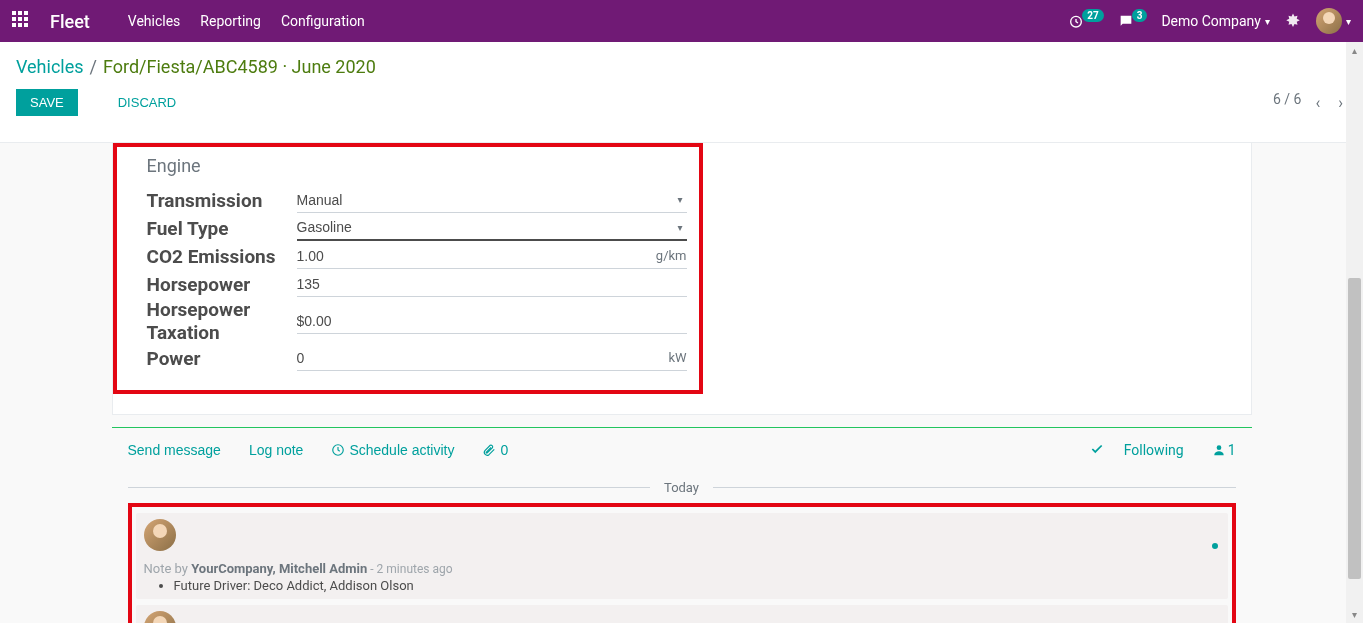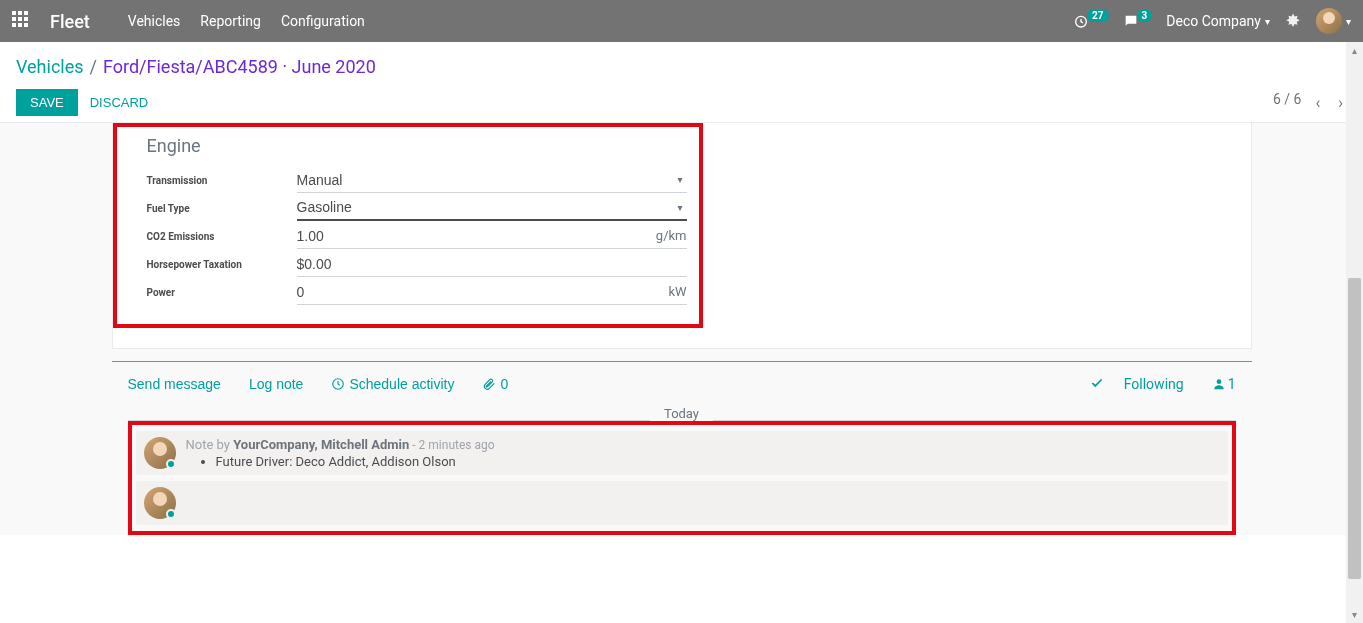--- a/index.html
+++ b/index.html
@@ -1,76 +1,76 @@
 <!DOCTYPE html>
 <html><head>
 <meta charset="utf-8">
 <style>
 * { box-sizing: border-box; margin: 0; padding: 0; }
 body { font-family: -apple-system, BlinkMacSystemFont, "Segoe UI", Roboto, sans-serif; font-size: 14px; color: #4c4c4c; background: #fff; width: 1363px; height: 623px; overflow: hidden; position: relative; }
 
 
-.navbar { background: #737373; color: #fff; height: 42px; display: flex; align-items: center; padding: 0 12px; }
+.navbar { background: #701a75; color: #fff; height: 42px; display: flex; align-items: center; padding: 0 12px; }
 .navbar-left { display: flex; align-items: center; gap: 8px; }
 .apps-icon { width: 20px; height: 20px; display: grid; grid-template-columns: repeat(3,4px); grid-template-rows: repeat(3,4px); gap: 2px; cursor: pointer; margin-right: 10px; }
 .apps-icon span { background: #fff; width: 4px; height: 4px; }
 .app-title { font-size: 18px; font-weight: 500; color: #fff; margin-right: 30px; }
 .nav-menu { display: flex; gap: 20px; }
 .nav-menu-item { color: #fff; font-size: 14px; cursor: pointer; }
 .navbar-right { margin-left: auto; display: flex; align-items: center; gap: 14px; }
 .nav-icon-wrap { position: relative; cursor: pointer; display: flex; align-items: center; }
 .nav-badge { background: #00a09d; color: #fff; font-size: 10px; padding: 1px 5px; border-radius: 8px; margin-left: -2px; position: relative; top: -6px; font-weight: bold; }
 .company-name { color: #fff; cursor: pointer; display: flex; align-items: center; gap: 4px; }
 .gear-icon svg { fill: #fff; }
 .avatar { width: 26px; height: 26px; border-radius: 50%; background: linear-gradient(135deg,#d4a574,#8b6f47); cursor: pointer; position: relative; overflow: hidden; }
 .avatar::after { content: ""; position: absolute; width: 12px; height: 12px; background: #f4d7b8; border-radius: 50%; top: 4px; left: 7px; }
 .avatar-wrap { display: flex; align-items: center; gap: 4px; cursor: pointer; }
 .caret { font-size: 10px; color: #fff; }
 
 
 .breadcrumb-row { padding: 14px 16px 4px; display: flex; align-items: center; font-size: 18px; color: #6c757d; }
 .breadcrumb-link { color: #00a09d; cursor: pointer; }
 .breadcrumb-sep { margin: 0 6px; color: #6c757d; }
-.breadcrumb-current { color: #6d28d9; }
-
-
-.action-row { padding: 8px 16px 6px; display: flex; align-items: center; border-bottom: 1px solid #e9ecef; }
+.breadcrumb-current { color: #4d7c0f; }
+
+
+.action-row { padding: 8px 16px 26px; display: flex; align-items: center; border-bottom: 1px solid #e9ecef; gap: 28px; }
 .btn-save { background: #00a09d; color: #fff; border: none; padding: 6px 14px; font-size: 13px; font-weight: 500; cursor: pointer; margin-right: 12px; }
 .btn-discard { background: none; border: none; color: #00a09d; font-size: 13px; font-weight: 500; cursor: pointer; }
 .pager { margin-left: auto; display: flex; align-items: flex-start; gap: 10px; color: #6c757d; }
 .pager-arrow { cursor: pointer; color: #6c757d; font-size: 16px; padding: 2px 4px; }
 
 
 .sheet-wrap { background: #f9f9f9; padding: 0; }
 .sheet { background: #fff; margin: 0 auto; max-width: 1140px; border: 1px solid #e9ecef; border-top: none; padding: 0 0 20px 0; position: relative; }
 .engine-box { border: 4px solid #e30613; margin: 0 0 0 0; position: relative; left: 0; width: 590px; padding: 8px 12px 18px 30px; }
 .section-title { font-size: 18px; color: #6c757d; margin-bottom: 10px; font-weight: 400; }
 .form-row { display: flex; align-items: center; margin-bottom: 0; min-height: 28px; }
-.form-label { width: 150px; font-size: 10px; font-weight: 700; color: #4c4c4c; }
+.form-label { width: 150px; font-size: 19px; font-weight: 700; color: #4c4c4c; }
 .form-input-wrap { flex: 1; position: relative; display: flex; align-items: center; border-bottom: 1px solid #ced4da; }
 .form-input { border: none; width: 100%; padding: 4px 0; font-size: 14px; color: #4c4c4c; outline: none; background: transparent; }
 .form-select { border: none; width: 100%; padding: 4px 0; font-size: 14px; color: #4c4c4c; outline: none; background: transparent; appearance: none; cursor: pointer; }
 .select-caret { position: absolute; right: 4px; font-size: 10px; color: #6c757d; pointer-events: none; }
 .unit { color: #6c757d; font-size: 13px; margin-left: 4px; white-space: nowrap; }
 .fueltype-row .form-input-wrap { border-bottom: 2px solid #4c4c4c; }
 
 
 .chatter { max-width: 1140px; margin: 12px auto 0; border-top: 1px solid #22c55e; }
 .chatter-topbar { display: flex; align-items: center; padding: 14px 16px; gap: 28px; }
 .chatter-btn { color: #00a09d; font-weight: 500; font-size: 14px; cursor: pointer; display: flex; align-items: center; gap: 4px; background: none; border: none; }
 .chatter-right { margin-left: auto; display: flex; align-items: center; gap: 28px; }
 .following { color: #00a09d; display: flex; align-items: flex-start; gap: 20px; cursor: pointer; font-size: 14px; }
 .followers { color: #00a09d; display: flex; align-items: center; gap: 2px; cursor: pointer; font-size: 14px; }
 
-.divider-today { display: flex; align-items: flex-end; padding: 0 16px; margin: 0 0; }
+.divider-today { display: flex; align-items: center; padding: 0 16px; margin: 8px 0; }
 .divider-line { flex: 1; height: 1px; background: #ced4da; }
 .divider-label { padding: 0 14px; color: #6c757d; font-size: 13px; }
 
 .notes-box { border: 4px solid #e30613; margin: 0 16px; padding: 6px 4px; }
-.note { display: flex; gap: 10px; padding: 6px 8px; background: #f3f0f0; border-radius: 2px; margin-bottom: 6px; }
+.note { display: flex; gap: 10px; padding: 6px 8px; background: #f3f0f0; border-radius: 2px; margin-bottom: 6px; flex-direction: column; }
 .note:last-child { margin-bottom: 0; }
 .note-avatar { width: 32px; height: 32px; border-radius: 50%; background: linear-gradient(135deg,#d4a574,#8b6f47); position: relative; flex-shrink: 0; overflow: hidden; }
 .note-avatar::after { content: ""; position: absolute; width: 14px; height: 14px; background: #f4d7b8; border-radius: 50%; top: 5px; left: 9px; }
 .note-avatar-dot { position: absolute; bottom: 0; right: 0; width: 10px; height: 10px; background: #00a09d; border: 2px solid #f3f0f0; border-radius: 50%; }
 .note-body { flex: 1; }
 .note-header { font-size: 13px; color: #9ea5ab; }
 .note-author { font-weight: 700; color: #6c757d; }
 .note-time { font-size: 12px; color: #9ea5ab; }
 .note-content { font-size: 13px; color: #4c4c4c; margin-top: 2px; }
 .note-content ul { list-style: disc; margin-left: 30px; }
@@ -112,21 +112,21 @@
         </svg>
       <span class="nav-badge">27</span>
     </div>
     <div class="nav-icon-wrap">
       <svg width="16" height="16" viewBox="0 0 24 24" fill="#fff">
           <path d="M4 4h16v12H7l-3 3V4z"></path>
         </svg>
       <span class="nav-badge">3</span>
     </div>
     <div class="company-name">
-      <span>Deco Company</span>
+      <span>Demo Company</span>
       <span class="caret">▾</span>
     </div>
     <div class="nav-icon-wrap gear-icon">
       <svg width="18" height="18" viewBox="0 0 24 24" fill="#fff">
           <path d="M12 2l2 4 4-1-1 4 4 2-4 2 1 4-4-1-2 4-2-4-4 1 1-4-4-2 4-2-1-4 4 1 2-4z" opacity="0.9"></path>
         </svg>
     </div>
     <div class="avatar-wrap">
       <div class="avatar"></div>
       <span class="caret">▾</span>
@@ -172,20 +172,26 @@
       </div>
 
       <div class="form-row">
         <div class="form-label">CO2 Emissions</div>
         <div class="form-input-wrap">
           <input class="form-input" value="1.00" style="">
           <span class="unit">g/km</span>
         </div>
       </div>
 
+      <div class="form-row">
+        <div class="form-label">Horsepower</div>
+        <div class="form-input-wrap">
+          <input class="form-input" value="135" style="">
+        </div>
+      </div>
 
       <div class="form-row">
         <div class="form-label">Horsepower Taxation</div>
         <div class="form-input-wrap">
           <input class="form-input" value="$0.00" style="">
         </div>
       </div>
 
       <div class="form-row">
         <div class="form-label">Power</div>

